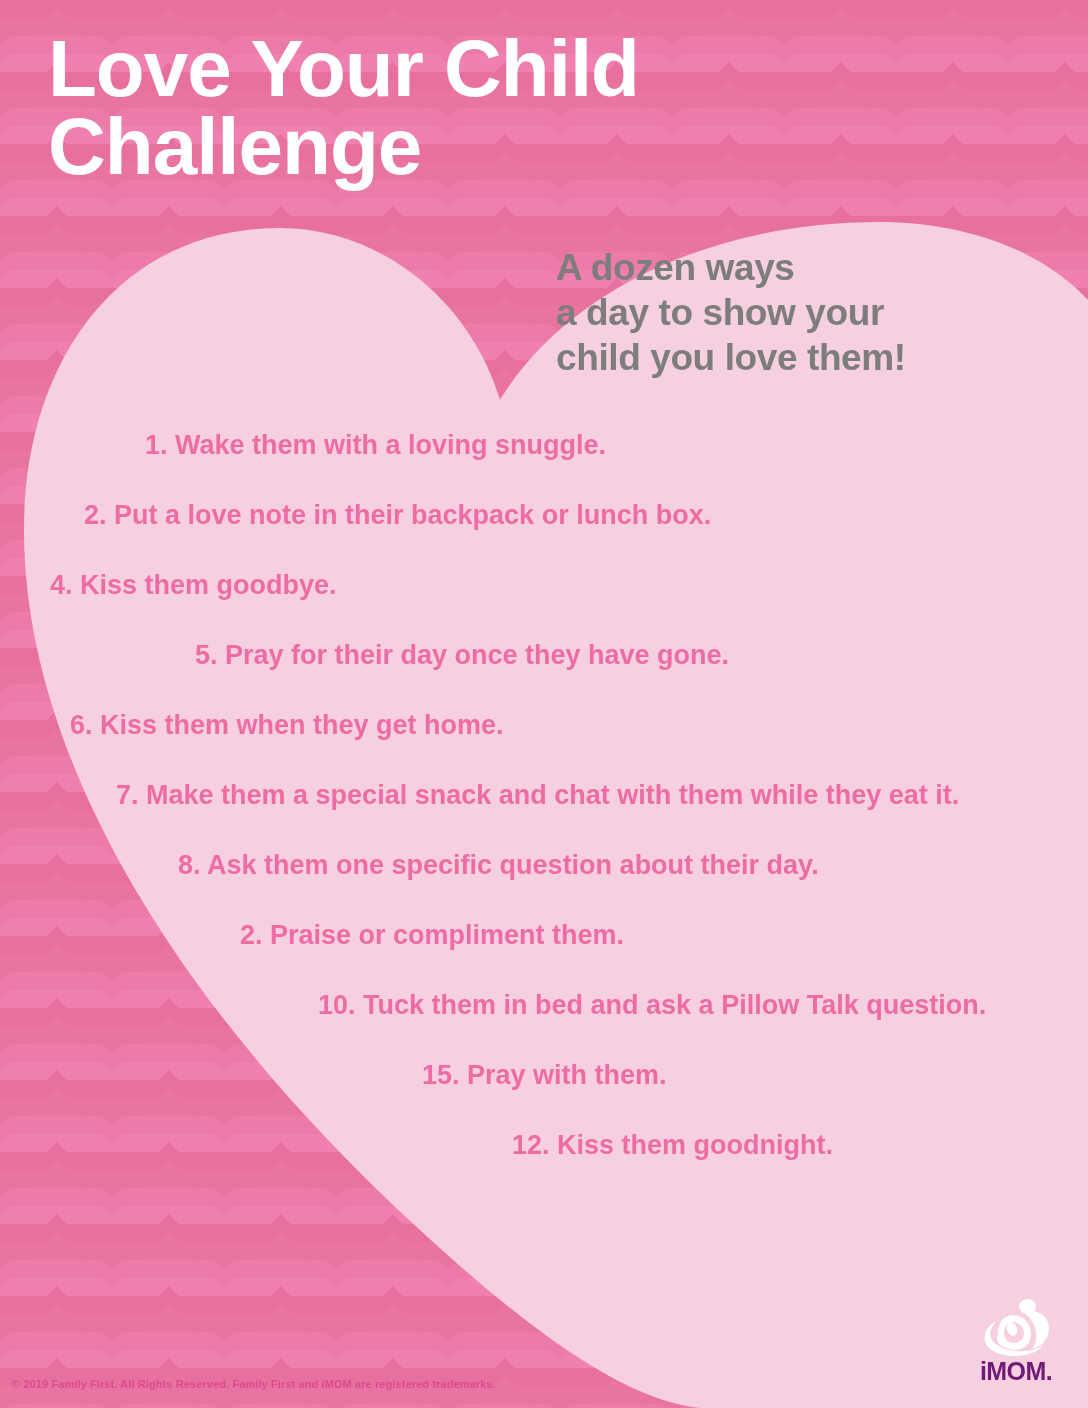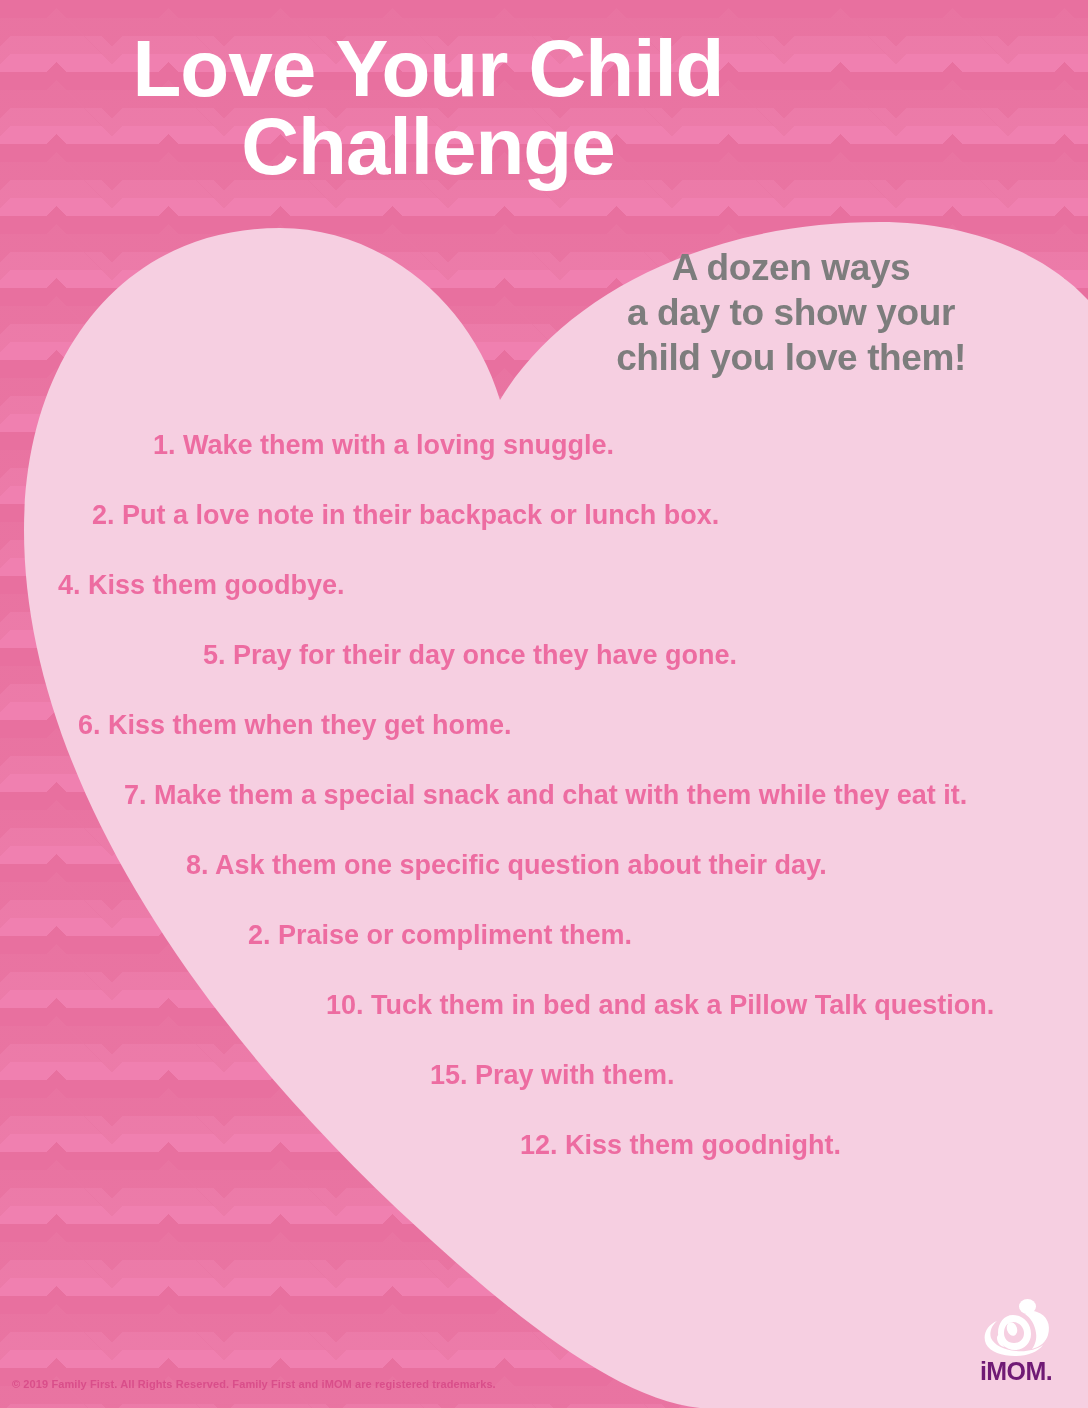--- a/index.html
+++ b/index.html
@@ -52,55 +52,53 @@
     height: 1408px;
     pointer-events: none;
   }
 
   
   #title-block {
     position: absolute;
     left: 48px;
     top: 30px;
     width: 760px;
-    text-align: center;
   }
   .title-line {
     color: #FFFFFF;
     font-size: 80px;
     line-height: 0.98;
     font-weight: bold;
     letter-spacing: -1px;
     white-space: nowrap;
   }
 
   
   #subtitle-block {
     position: absolute;
     right: 62px;
     top: 245px;
     width: 470px;
-    text-align: center;
+    text-align: left;
   }
   .subtitle-line {
     color: #7D7D7D;
     font-size: 37px;
     line-height: 1.22;
     font-weight: bold;
     letter-spacing: -0.4px;
     white-space: nowrap;
   }
 
   
   #challenge-list {
     position: absolute;
     left: 0;
     top: 432px;
     width: 888px;
-    padding-left: 8px;
   }
   .challenge-item {
     color: #ED6CA1;
     font-size: 27px;
     font-weight: bold;
     line-height: 1;
     height: 70px;
     white-space: nowrap;
   }
 

